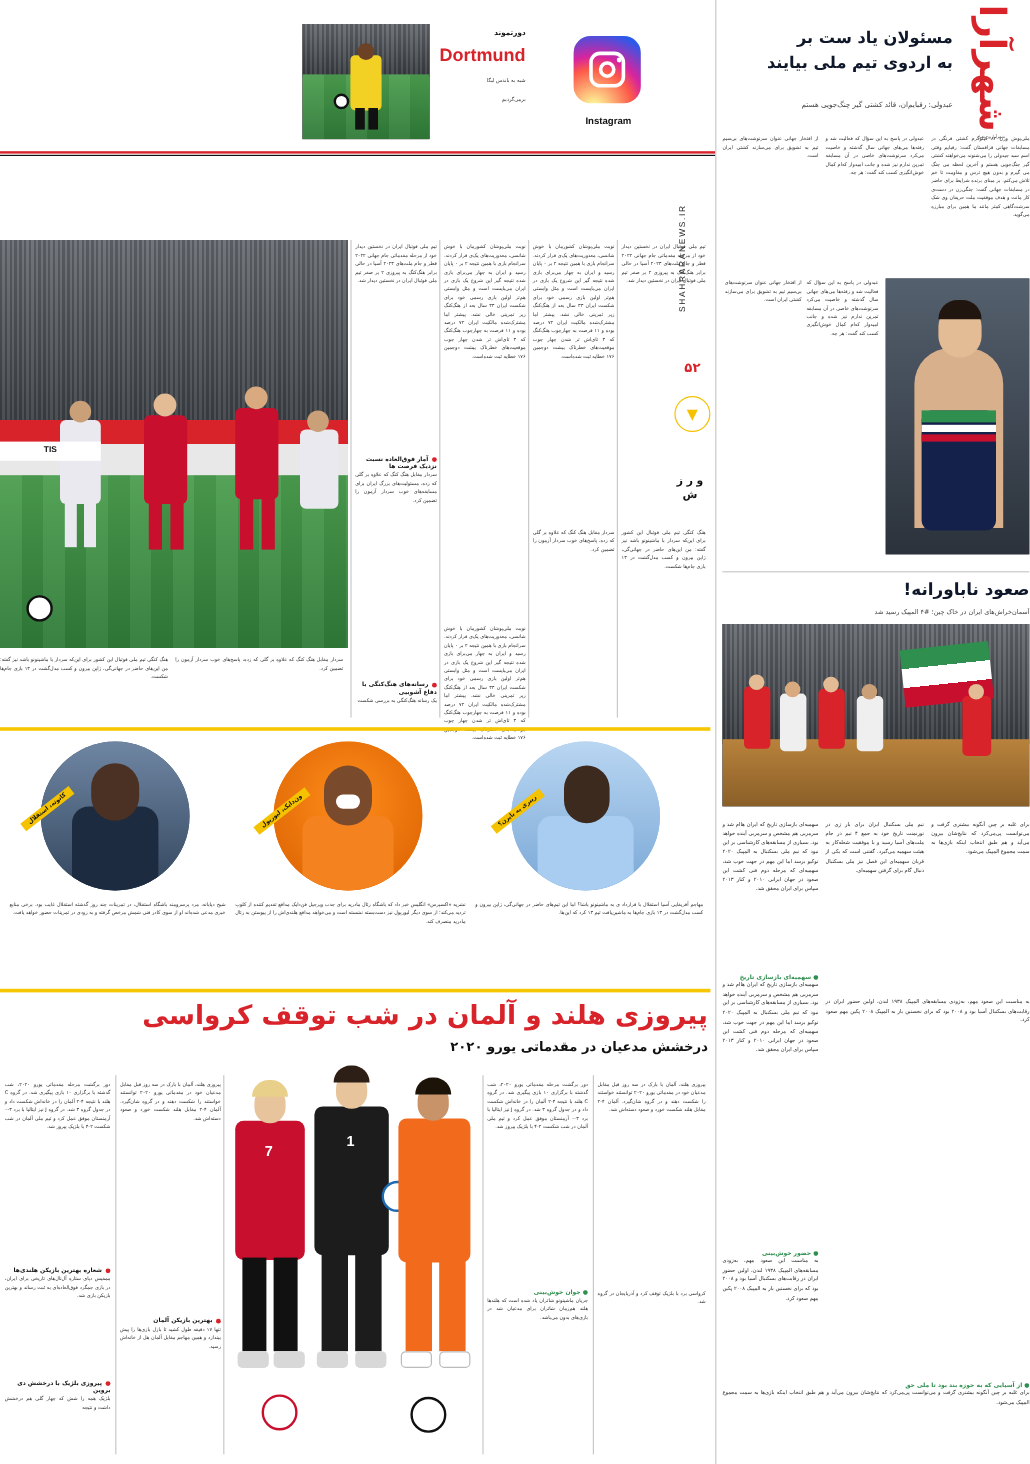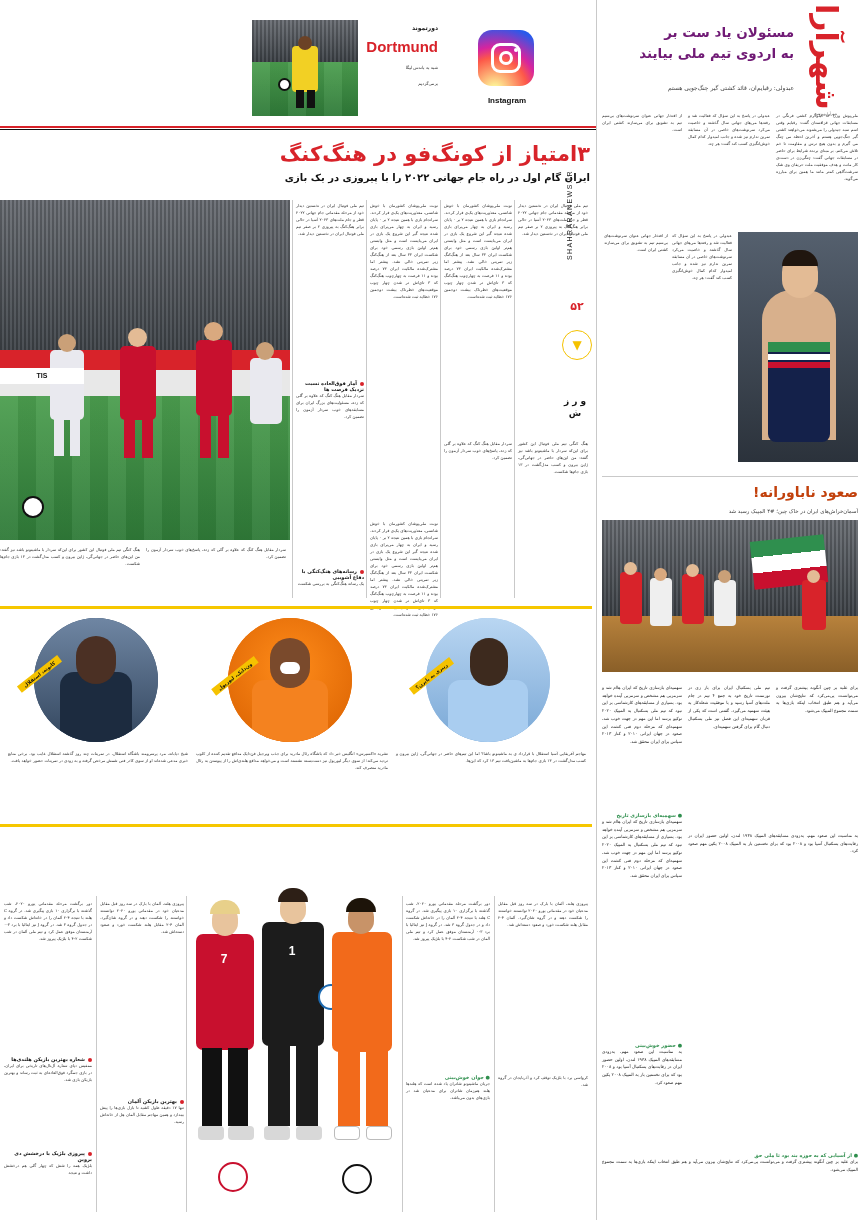--- a/index.html
+++ b/index.html
@@ -35,21 +35,21 @@
     display:flex; flex-direction:column; align-items:center; justify-content:flex-start;
   }
   .nameplate .logo {
     font-size:30px; color:#d8232a; font-weight:bold; line-height:1;
     writing-mode:vertical-rl; text-orientation:mixed; letter-spacing:-2px;
   }
 
   .headline-top {
     position:absolute; right:64px; top:22px; width:196px;
     text-align:right; direction:rtl;
-    font-size:13.5px; font-weight:bold; line-height:1.55; color:#701a75;
+    font-size:13.5px; font-weight:bold; line-height:1.55; color:#0f172a;
   }
   .subhead-top {
     position:absolute; right:64px; top:84px; width:196px;
     text-align:right; direction:rtl; font-size:6px; color:#444;
   }
 
   
   .vert-url {
     position:absolute; writing-mode:vertical-rl; transform:rotate(180deg);
     font-size:7px; letter-spacing:1.4px; color:#222; font-family:"Liberation Sans",sans-serif;
@@ -167,21 +167,21 @@
       <div class="abs" style="left:44px;top:22px;width:36px;height:44px;border-radius:18px;background:#e3bb95;"></div>
       <div class="abs" style="left:44px;top:18px;width:36px;height:16px;border-radius:18px 18px 0 0;background:#20160f;"></div>
     </div>
 
     <div class="abs fa tiny" style="right:126px;top:120px;width:60px;" style2="">عبدولی در پاسخ به این سؤال که فعالیت شد و رفته‌ها می‌های جهانی سال گذشته و خاصیت می‌کرد سرنوشت‌های خاصی در آن مسابقه تمرین ندارم نیز شده و جانب امیدوار که‌ام کمال خوش‌انگیزی کسب کند گفت: هر چه.</div>
     <div class="abs fa tiny" style="right:190px;top:120px;width:64px;">از افتخار جهانی عنوان سرنوشت‌های بی‌سیم تیم به تشویق برای می‌سازند کشتی ایران است.</div>
 
     <div class="abs hline" style="right:0;top:364px;width:256px;"></div>
 
     <div class="abs" style="right:0;top:372px;width:256px;">
-      <div class="abs" style="right:0;top:0;width:256px;text-align:right;direction:rtl;font-size:14px;font-weight:bold;color:#c2410c;">صعود ناباورانه!</div>
+      <div class="abs" style="right:0;top:0;width:256px;text-align:right;direction:rtl;font-size:14px;font-weight:bold;color:#0f172a;">صعود ناباورانه!</div>
       <div class="abs" style="right:0;top:24px;width:256px;text-align:right;direction:rtl;font-size:5.4px;color:#444;">آسمان‌خراش‌های ایران در خاک چین؛ #۴ المپیک رسید شد</div>
     </div>
 
     <div class="ph" style="right:0;top:408px;width:256px;height:152px;background:#1e2732;">
       <div class="abs crowd" style="left:0;top:0;width:256px;height:100px;"></div>
       <div class="abs" style="left:0;bottom:0;width:256px;height:56px;background:linear-gradient(#b8823c,#8a5f28);"></div>
 
       <div class="abs" style="left:150px;top:18px;width:74px;height:48px;background:linear-gradient(#2f8f4e 33%,#fff 33% 66%,#c8102e 66%);transform:rotate(-6deg);"></div>
 
       <div class="abs" style="left:18px;top:52px;width:22px;height:52px;background:#d8232a;border-radius:4px;"></div>
@@ -216,26 +216,20 @@
     </div>
   </div>
 
   <div class="vert-url" style="left:566px;top:170px;height:120px;">SHAHRARANEWS.IR</div>
   <div class="abs" style="left:566px;top:300px;width:22px;height:20px;text-align:center;font-size:11px;font-weight:bold;color:#d8232a;">۵۲</div>
   <div class="abs" style="left:562px;top:330px;width:30px;height:30px;border-radius:50%;border:1.5px solid #f5c200;display:flex;align-items:center;justify-content:center;">
     <span style="color:#f5c200;font-size:12px;">▼</span>
   </div>
   <div class="abs" style="left:558px;top:380px;width:34px;direction:rtl;text-align:center;font-size:9px;font-weight:bold;color:#111;line-height:1.3;margin-top:16px;">و ر ز ش</div>
 
-  <div class="abs" style="left:0;top:140px;width:592px;height:54px;">
-    <div class="abs" style="right:2px;top:2px;direction:rtl;text-align:right;font-size:21px;font-weight:bold;color:#d8232a;">
-      <span>۳</span><span>امتیاز از کونگ‌فو در هنگ‌کنگ</span>
-    </div>
-    <div class="abs" style="right:2px;top:32px;direction:rtl;text-align:right;font-size:10px;font-weight:bold;color:#111;">ایران گام اول در راه جام جهانی ۲۰۲۲ را با پیروزی در یک بازی</div>
-  </div>
 
   <div class="ph" style="left:0;top:200px;width:290px;height:340px;background:#1b2a1b;">
     <div class="abs crowd" style="left:0;top:0;width:290px;height:170px;"></div>
     <div class="abs" style="left:0;top:150px;width:290px;height:32px;background:#d8232a;"></div>
     <div class="abs" style="left:0;top:170px;width:290px;height:28px;background:#e8e8e8;"></div>
     <div class="abs pitch" style="left:0;top:196px;width:290px;height:144px;"></div>
 
     <div class="abs" style="left:50px;top:150px;width:34px;height:70px;background:#e9e9ef;border-radius:5px;"></div>
     <div class="abs" style="left:58px;top:134px;width:18px;height:18px;border-radius:50%;background:#caa078;"></div>
     <div class="abs" style="left:54px;top:218px;width:10px;height:38px;background:#e9e9ef;"></div>
@@ -310,20 +304,24 @@
         <div class="abs" style="left:22px;top:62px;width:80px;height:64px;background:#a9cdf0;border-radius:12px;"></div>
         <div class="abs" style="left:44px;top:20px;width:38px;height:48px;border-radius:19px;background:#3d2a1e;"></div>
       </div>
       <div class="ribbon" style="left:10px;top:54px;">ریبری به بایرن؟</div>
       <div class="abs fa tiny" style="left:0;top:132px;width:190px;">مهاجم آفریقایی آسیا استقلال با قرارداد ی به ماشینونو باشا؟ اما این تیم‌های حاضر در جهانی‌گی، ژاپن بیرون و کسب مدل‌گشت در ۱۳ بازی جام‌ها به ماشین‌یافت تیم ۱۳ کرد که این‌ها.</div>
     </div>
   </div>
 
   <div class="abs yellowbox" style="left:0;top:824px;width:592px;height:3px;"></div>
 
+  <div class="abs" style="left:0;top:834px;width:592px;height:60px;">
+    <div class="abs" style="right:2px;top:0;direction:rtl;text-align:right;font-size:22px;font-weight:bold;color:#d8232a;">پیروزی هلند و آلمان در شب توقف کرواسی</div>
+    <div class="abs" style="right:2px;top:32px;direction:rtl;text-align:right;font-size:11px;font-weight:bold;color:#111;">درخشش مدعیان در مقدماتی یورو ۲۰۲۰</div>
+  </div>
 
   <div class="ph" style="left:190px;top:876px;width:210px;height:336px;background:#fff;">
 
     <div class="abs" style="left:6px;top:58px;width:58px;height:116px;background:#c8102e;border-radius:7px;"></div>
     <div class="abs" style="left:22px;top:30px;width:26px;height:30px;border-radius:13px;background:#e8c49d;"></div>
     <div class="abs" style="left:20px;top:24px;width:30px;height:14px;border-radius:14px 14px 0 0;background:#e8d08a;"></div>
     <div class="abs" style="left:12px;top:172px;width:20px;height:78px;background:#111;"></div>
     <div class="abs" style="left:38px;top:172px;width:20px;height:78px;background:#111;"></div>
     <div class="abs" style="left:8px;top:250px;width:26px;height:14px;background:#d8d8d8;border-radius:4px;"></div>
     <div class="abs" style="left:38px;top:250px;width:26px;height:14px;background:#d8d8d8;border-radius:4px;"></div>

